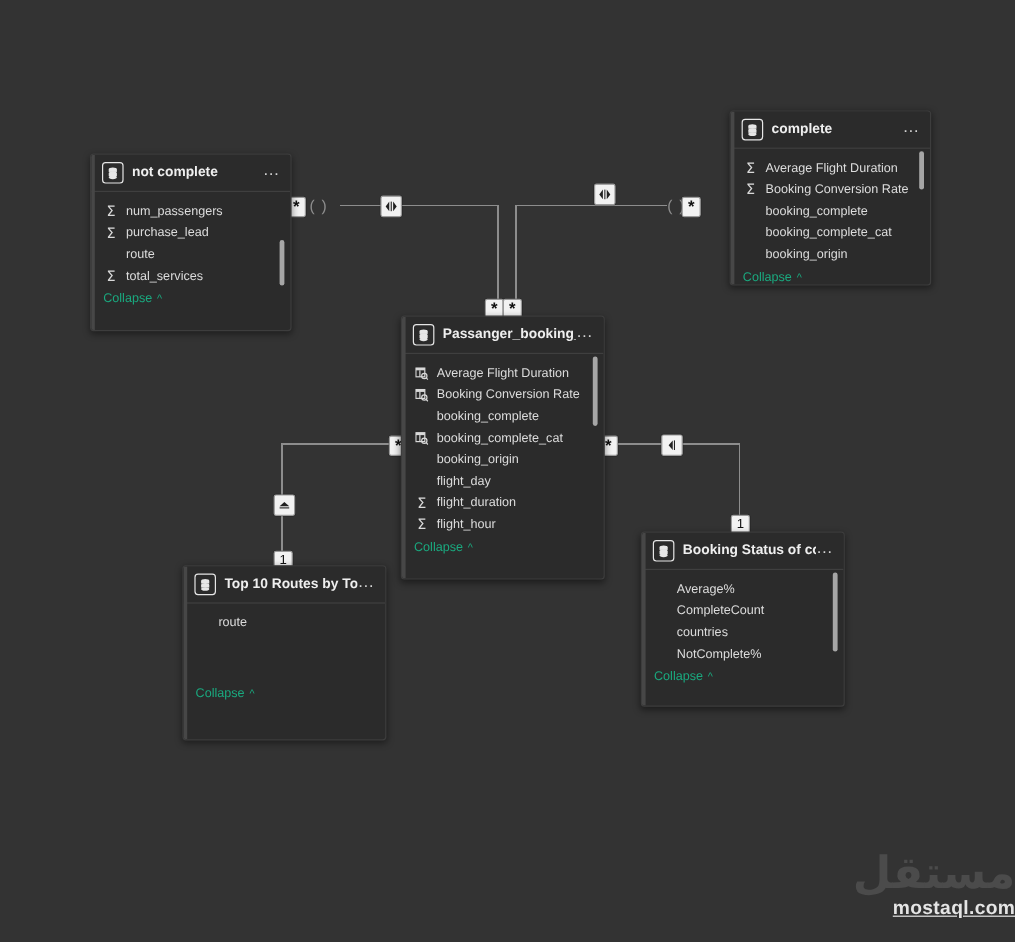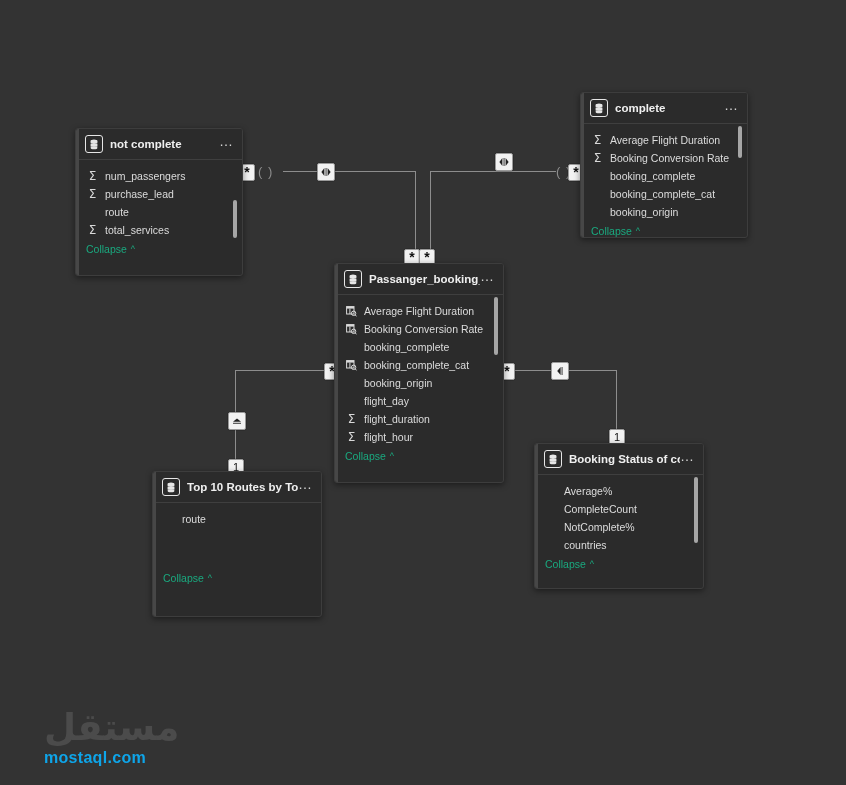--- a/index.html
+++ b/index.html
@@ -133,43 +133,44 @@
     position: absolute;
     width: 4px;
     border-radius: 2px;
     background: #a6a6a6;
     right: 5px;
     z-index: 3;
   }
   
   #watermark {
     position: absolute;
-    left: 0; right: 0;
+    left: 12px; right: 0;
     bottom: 18px;
-    text-align: left;
+    text-align: right;
     color: #4a4a4a;
     user-select: none;
     z-index: 2;
     margin-left: 44px;
   }
   #wm-ar {
     font-family: "DejaVu Sans", sans-serif;
     font-size: 37px;
     font-weight: 700;
     line-height: 40px;
     color: #4b4b4b;
     direction: rtl;
   }
   #wm-en {
     font-family: "Liberation Sans", sans-serif;
     font-size: 16px;
     font-weight: 700;
     letter-spacing: .3px;
-    color: #0ea5e9;
+    color: #e5e5e5;
     margin-top: 1px;
+    text-decoration: underline;
   }
 </style>
 </head>
 <body>
 
 <div id="canvas">
 
   <svg id="wires" xmlns="http://www.w3.org/2000/svg" viewBox="0 0 846 785">
     <g stroke="#8d8d8d" stroke-width="1" fill="none" shape-rendering="crispEdges">
 
@@ -267,21 +268,21 @@
           </span>
         <span class="f-name">total_services</span>
       </div>
       <div class="collapse">
         <span>Collapse</span>
         <span class="chev">^</span>
       </div>
     </div>
   </div>
 
-  <div class="table-card accent-left" style="left:580px; top:92px; width:166px; height:144px;">
+  <div class="table-card accent-left" style="left:608px; top:92px; width:166px; height:144px;">
     <div class="t-header">
       <span class="t-icon">
         <svg width="10" height="11" viewBox="0 0 10 11" aria-hidden="true">
           <ellipse cx="5" cy="2" rx="3.4" ry="1.5" fill="#e6e6e6"></ellipse>
           <rect x="1.6" y="2.2" width="6.8" height="2.1" fill="#e6e6e6"></rect>
           <ellipse cx="5" cy="5.4" rx="3.4" ry="1.5" fill="#e6e6e6"></ellipse>
           <rect x="1.6" y="5.6" width="6.8" height="2.1" fill="#e6e6e6"></rect>
           <ellipse cx="5" cy="8.8" rx="3.4" ry="1.5" fill="#e6e6e6"></ellipse>
         </svg>
       </span>
@@ -452,25 +453,25 @@
       <div class="f-row">
         <span class="f-ico blank"></span>
         <span class="f-name">Average%</span>
       </div>
       <div class="f-row">
         <span class="f-ico blank"></span>
         <span class="f-name">CompleteCount</span>
       </div>
       <div class="f-row">
         <span class="f-ico blank"></span>
+        <span class="f-name">countries</span>
+      </div>
+      <div class="f-row">
+        <span class="f-ico blank"></span>
         <span class="f-name">NotComplete%</span>
-      </div>
-      <div class="f-row">
-        <span class="f-ico blank"></span>
-        <span class="f-name">countries</span>
       </div>
       <div class="collapse">
         <span>Collapse</span>
         <span class="chev">^</span>
       </div>
     </div>
   </div>
 
   <div id="watermark">
     <div id="wm-ar">مستقل</div>

